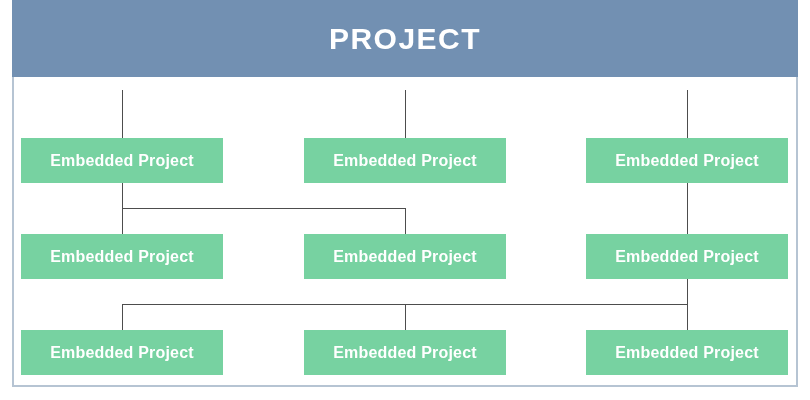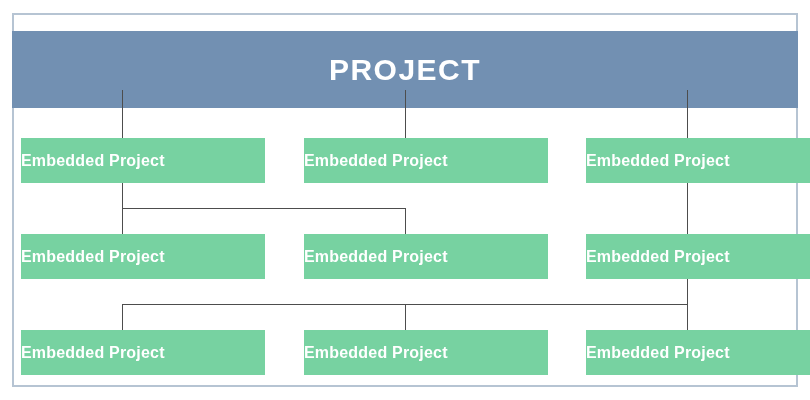--- a/index.html
+++ b/index.html
@@ -20,43 +20,44 @@
     top: 13px;
     width: 786px;
     height: 374px;
     border: 2px solid var(--frame-border, #b6c4d3);
     background: #ffffff;
   }
 
   .header {
     position: absolute;
     left: 12px;
-    top: 31px;
+    top: 0;
     width: 786px;
     height: 77px;
     background: var(--header-bg, #7290b2);
     display: flex;
     align-items: center;
     justify-content: center;
   }
 
   .header-title {
     color: var(--text-color, #ffffff);
     font-size: 30px;
     font-weight: bold;
     letter-spacing: 1.5px;
   }
 
   .node {
     position: absolute;
-    width: 244px;
+    width: 202px;
     height: 45px;
     background: var(--node-bg, #77d2a1);
     display: flex;
     align-items: center;
+    justify-content: center;
     z-index: 2;
   }
 
   .node-label {
     color: var(--text-color, #ffffff);
     font-size: 16px;
     font-weight: bold;
     letter-spacing: 0.2px;
   }
 

